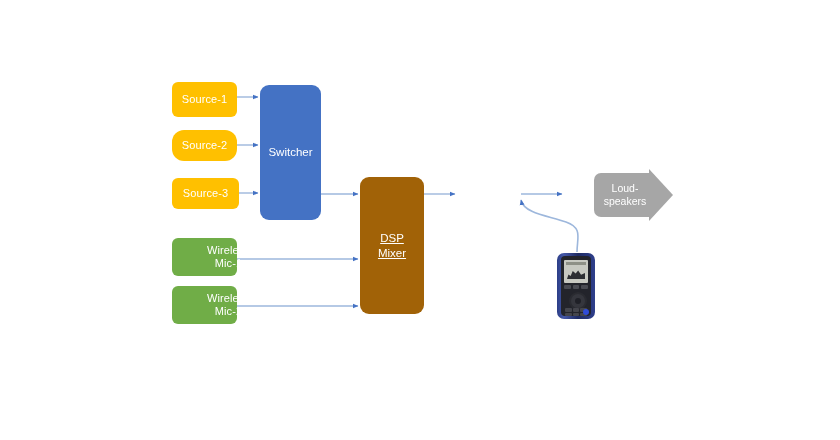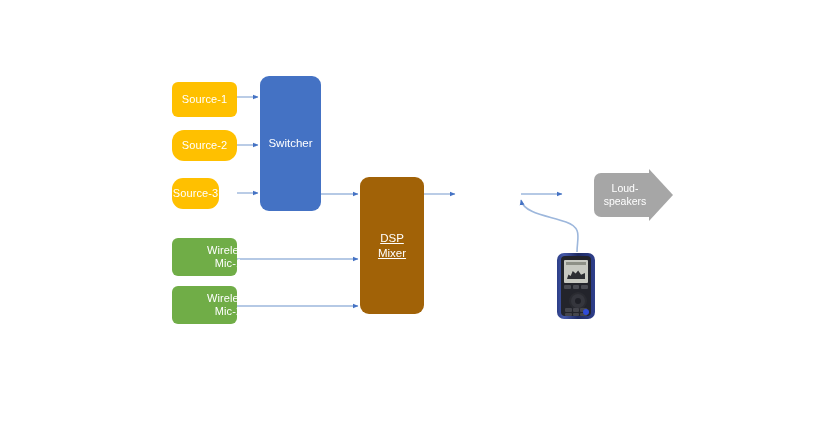--- a/index.html
+++ b/index.html
@@ -43,20 +43,21 @@
     background: #70AD47;
     border-radius: 6px;
     font-size: 11px;
     letter-spacing: 0.1px;
     padding-left: 48px;
   }
   .node-switcher {
     background: #4472C4;
     border-radius: 9px;
     font-size: 11.5px;
+    margin-top: 9px;
   }
   .node-dsp {
     background: #a16207;
     border-radius: 9px;
     font-size: 11.5px;
     text-decoration: underline;
   }
   .node-amp {
     background: #5B9BD5;
     border-radius: 5px;
@@ -219,21 +220,21 @@
 
     <line x1="521" y1="194" x2="562" y2="194" stroke="#9DB7DC" stroke-width="1.4" marker-end="url(#arrowhead)"></line>
 
     <path d="M577,252 C577,238 583,228 566,222 C550,216 524,214 521,200" fill="none" stroke="#9DB7DC" stroke-width="1.6" marker-end="url(#arrowhead)"></path>
   </svg>
 
   <div class="node node-source" style="left:172px; top:82px; width:65px; height:35px;">Source-1</div>
 
   <div class="node node-source" style="left:172px; top:130px; width:65px; height:31px;border-radius:12px;">Source-2</div>
 
-  <div class="node node-source" style="left:172px; top:178px; width:47px; height:31px;border-radius:11px;">Source-3</div>
+  <div class="node node-source" style="left:172px; top:178px; width:67px; height:31px;">Source-3</div>
 
   <div class="node node-mic" style="left:172px; top:238px; width:65px; height:38px;">Wireless
 Mic-1</div>
 
   <div class="node node-mic" style="left:172px; top:286px; width:65px; height:38px;">Wireless
 Mic-2</div>
 
   <div class="node node-switcher" style="left:260px; top:76px; width:61px; height:135px;">Switcher</div>
 
   <div class="node node-dsp" style="left:360px; top:177px; width:64px; height:137px;">DSP

